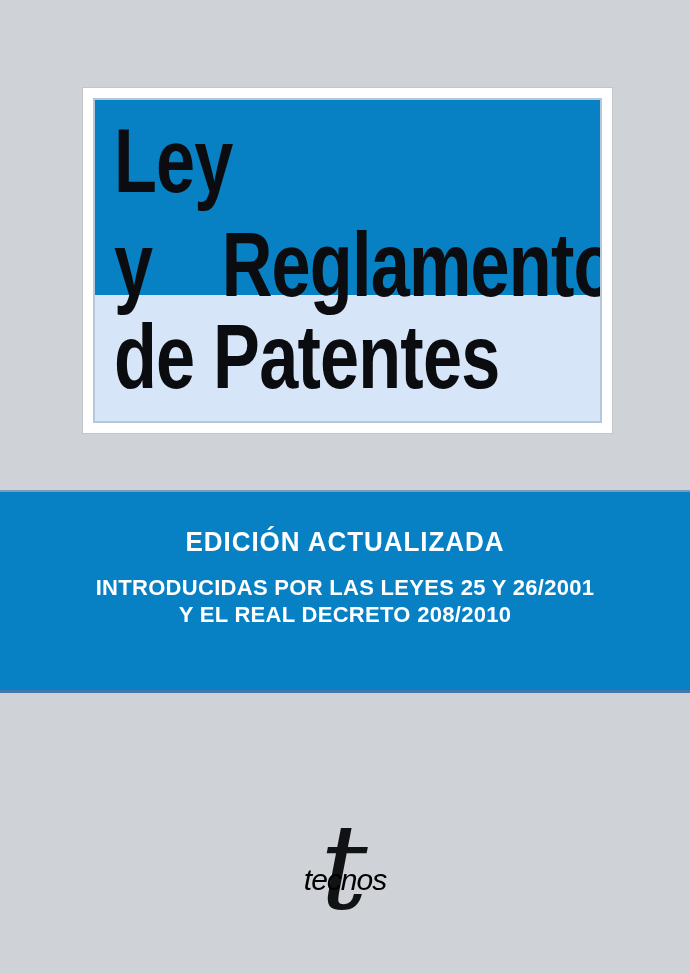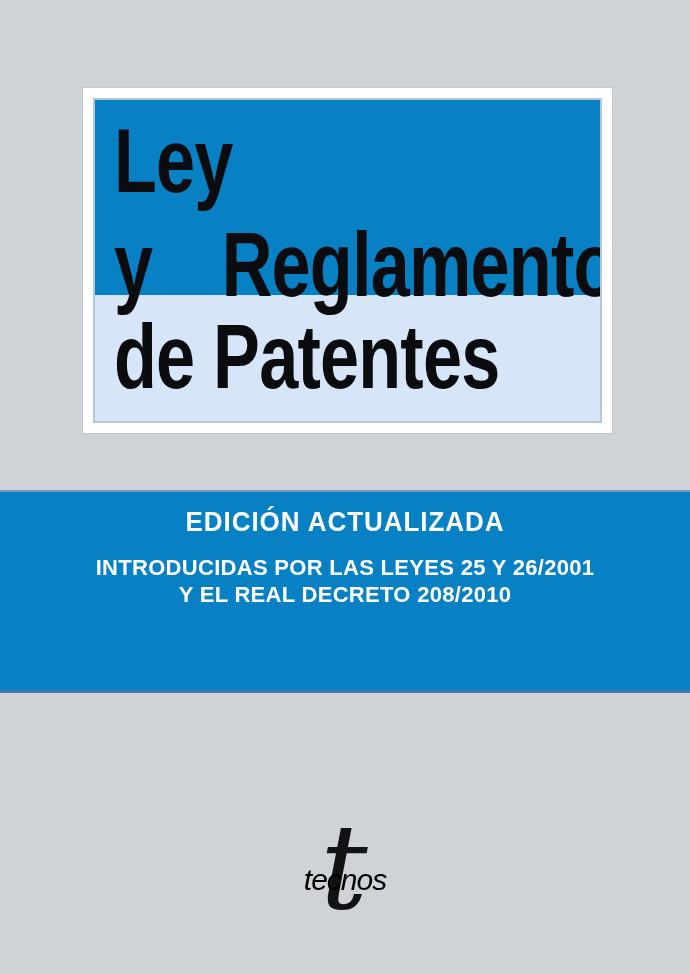--- a/index.html
+++ b/index.html
@@ -50,21 +50,21 @@
   .banner{
     position:absolute;
     left:0;top:490px;
     width:690px;height:203px;
     box-sizing:border-box;
     background:#0781c4;
     border-top:2px solid #7b9cc2;
     border-bottom:3px solid #4577ae;
     color:#ffffff;
     text-align:center;
-    padding-top:14px;
+    padding-top:34px;
   }
   .banner-heading{
     font-size:28px;
     font-weight:700;
     letter-spacing:1px;
     transform:scaleX(0.93);
     transform-origin:center;
     margin-bottom:16px;
   }
   .banner-line{

